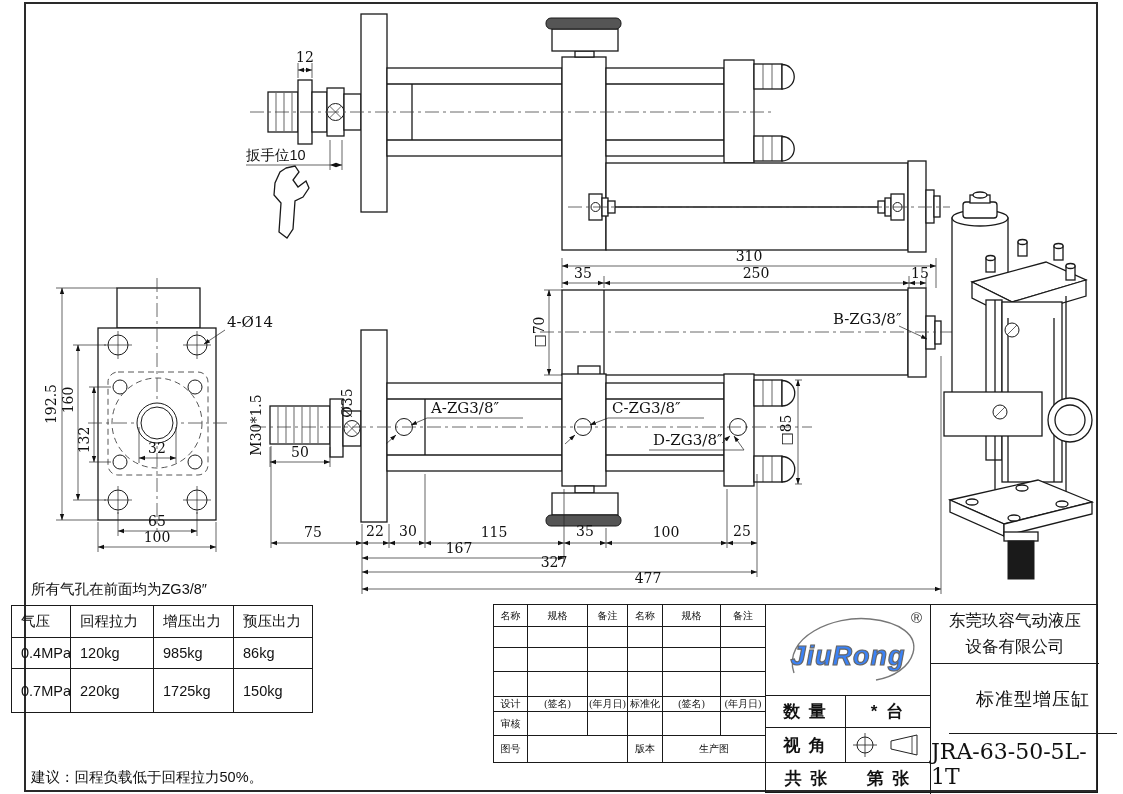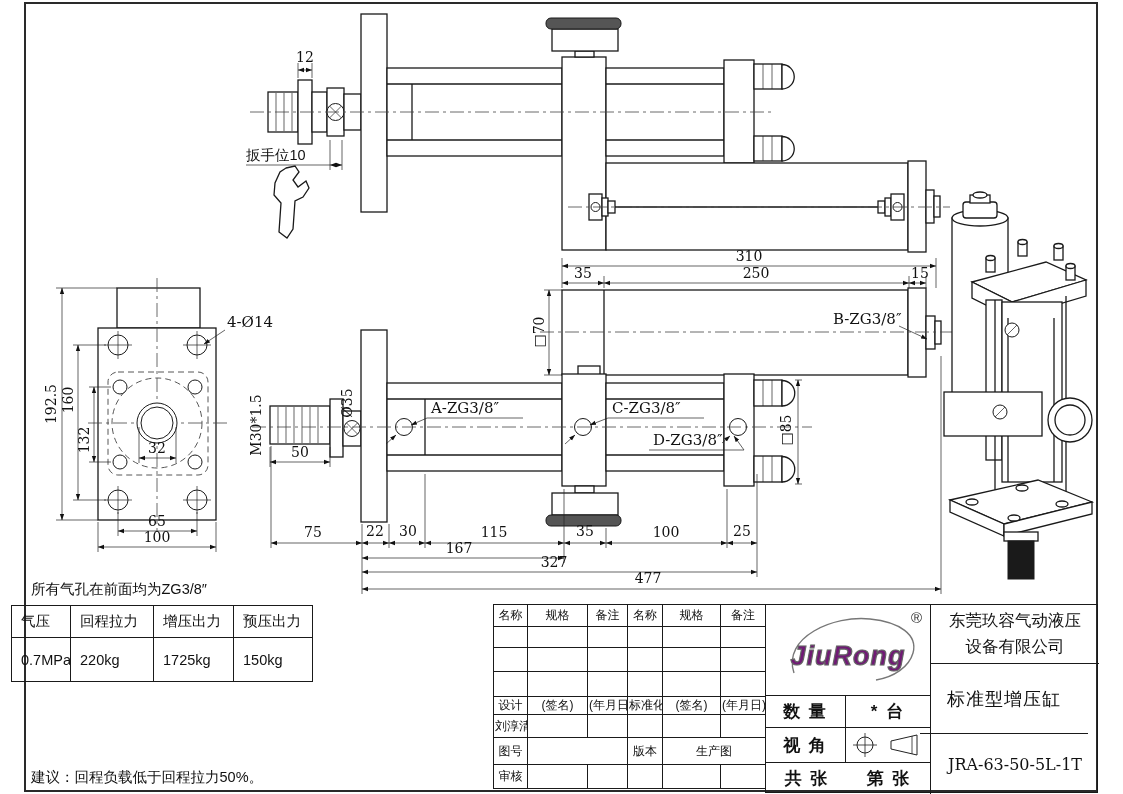--- a/index.html
+++ b/index.html
@@ -16,33 +16,33 @@
   .dsh{fill:none;stroke:#444;stroke-width:0.9;stroke-dasharray:6 4;}
   .dark{fill:#555;stroke:#1a1a1a;stroke-width:1;}
   .blk {fill:#1a1a1a;stroke:#1a1a1a;}
   text.dim {font-family:"DejaVu Serif",serif;font-size:14px;fill:#111;text-anchor:middle;}
   text.lbl {font-family:"DejaVu Serif",serif;font-size:15px;fill:#111;text-anchor:start;}
   text.cjk {font-family:"Liberation Sans",sans-serif;font-size:14.5px;fill:#111;text-anchor:start;}
   
   table{border-collapse:collapse;table-layout:fixed;}
   .perf{font-size:14.5px;}
   .perf td{border:1.4px solid #1a1a1a;padding:0 0 0 9px;white-space:nowrap;overflow:hidden;}
-  .parts{font-size:12px;}
+  .parts{font-size:10px;font-family:Liberation Serif, serif;}
   .parts td{border:1px solid #1a1a1a;padding:0 1px;text-align:center;white-space:nowrap;overflow:hidden;}
   
   #titleblock{border:1.6px solid #1a1a1a;box-sizing:border-box;}
   .tb-cell{position:absolute;box-sizing:border-box;border-color:#1a1a1a;border-style:solid;border-width:0;
            display:flex;align-items:center;justify-content:center;}
   .tb-label{font-size:17px;letter-spacing:2px;font-weight:bold;}
-  #logo-text{font-style:italic;font-weight:bold;font-size:27px;letter-spacing:1px;color:#701a75;
+  #logo-text{font-style:italic;font-weight:bold;font-size:27px;letter-spacing:1px;color:#3b82f6;
              -webkit-text-stroke:1.1px #666;text-shadow:0 0 1px #777;}
   #logo-reg{position:absolute;right:8px;top:4px;font-size:15px;color:#333;}
   #company-cell{flex-direction:column;font-size:16.5px;line-height:1.55;}
   #product-cell{font-size:18px;letter-spacing:1px;}
-  #model-cell{font-family:"DejaVu Serif",serif;font-size:16px;}
+  #model-cell{font-family:"DejaVu Serif",serif;font-size:22px;}
 </style>
 </head>
 <body>
 
 <div id="sheet">
 
 <svg id="lines" width="1123" height="794" viewBox="0 0 1123 794">
   <defs>
     <marker id="ar" viewBox="0 0 10 10" refX="9.5" refY="5" markerWidth="9" markerHeight="9" orient="auto-start-reverse">
       <path d="M0,1.6 L10,5 L0,8.4 z" fill="#111"></path>
@@ -388,20 +388,26 @@
         <col style="width:80px">
         <col style="width:79px">
       </colgroup>
   <tbody>
         <tr style="height:32px">
     <td>气压</td>
     <td>回程拉力</td>
     <td>增压出力</td>
     <td>预压出力</td>
   </tr>
+  <tr style="height:31px">
+    <td>0.4MPa</td>
+    <td>120kg</td>
+    <td>985kg</td>
+    <td>86kg</td>
+  </tr>
   <tr style="height:44px">
     <td>0.7MPa</td>
     <td>220kg</td>
     <td>1725kg</td>
     <td>150kg</td>
   </tr>
 </tbody>
     </table>
 
 <table class="parts abs" style="left:493px;top:604px;width:272px;">
@@ -447,41 +453,33 @@
           <td></td>
         </tr>
   <tr style="height:14px">
     <td>设计</td>
     <td>(签名)</td>
     <td>(年月日)</td>
     <td>标准化</td>
     <td>(签名)</td>
     <td>(年月日)</td>
   </tr>
-  <tr style="height:23px">
-    <td>刘淳清</td>
+  <tr style="height:24px">
+    <td>审核</td>
     <td></td>
           <td></td>
           <td></td>
           <td></td>
           <td></td>
   </tr>
   <tr style="height:27px">
     <td>图号</td>
     <td colspan="2"></td>
     <td>版本</td>
     <td colspan="2">生产图</td>
-  </tr>
-  <tr style="height:24px">
-    <td>审核</td>
-    <td></td>
-          <td></td>
-          <td></td>
-          <td></td>
-          <td></td>
   </tr>
 </tbody>
     </table>
 
 <div id="titleblock" class="abs" style="left:765px;top:604px;width:333px;height:189px;">
 
   <div class="tb-cell" style="left:0;top:0;width:165px;height:91px;border-right-width:1.2px;border-bottom-width:1.2px;">
     <svg width="160" height="80" viewBox="0 0 160 80" style="position:absolute;left:2px;top:4px;">
       <path d="M26,64 C14,28 66,6 102,10 C132,13 150,26 145,44 C141,58 126,68 108,71" fill="none" stroke="#777" stroke-width="1.4"></path>
     </svg>
@@ -505,17 +503,17 @@
 
   <div id="company-cell" class="tb-cell" style="left:165px;top:0;width:168px;height:59px;border-bottom-width:1.2px;">
     <span>东莞玖容气动液压</span>
     <span>设备有限公司</span>
   </div>
 
   <div class="tb-cell" style="left:0;top:158px;width:165px;height:31px;border-right-width:1.2px;justify-content:space-around;">
     <span class="tb-label">共 张</span>
     <span class="tb-label">第 张</span>
   </div>
-  <div id="product-cell" class="tb-cell" style="left:154px;top:59px;width:168px;height:70px;border-bottom-width:1.2px;">标准型增压缸</div>
+  <div id="product-cell" class="tb-cell" style="left:183px;top:59px;width:168px;height:70px;border-bottom-width:1.2px;">标准型增压缸</div>
   <div id="model-cell" class="tb-cell" style="left:165px;top:129px;width:168px;height:60px;">JRA-63-50-5L-1T</div>
 </div>
 
 </div>
 
 </body></html>

